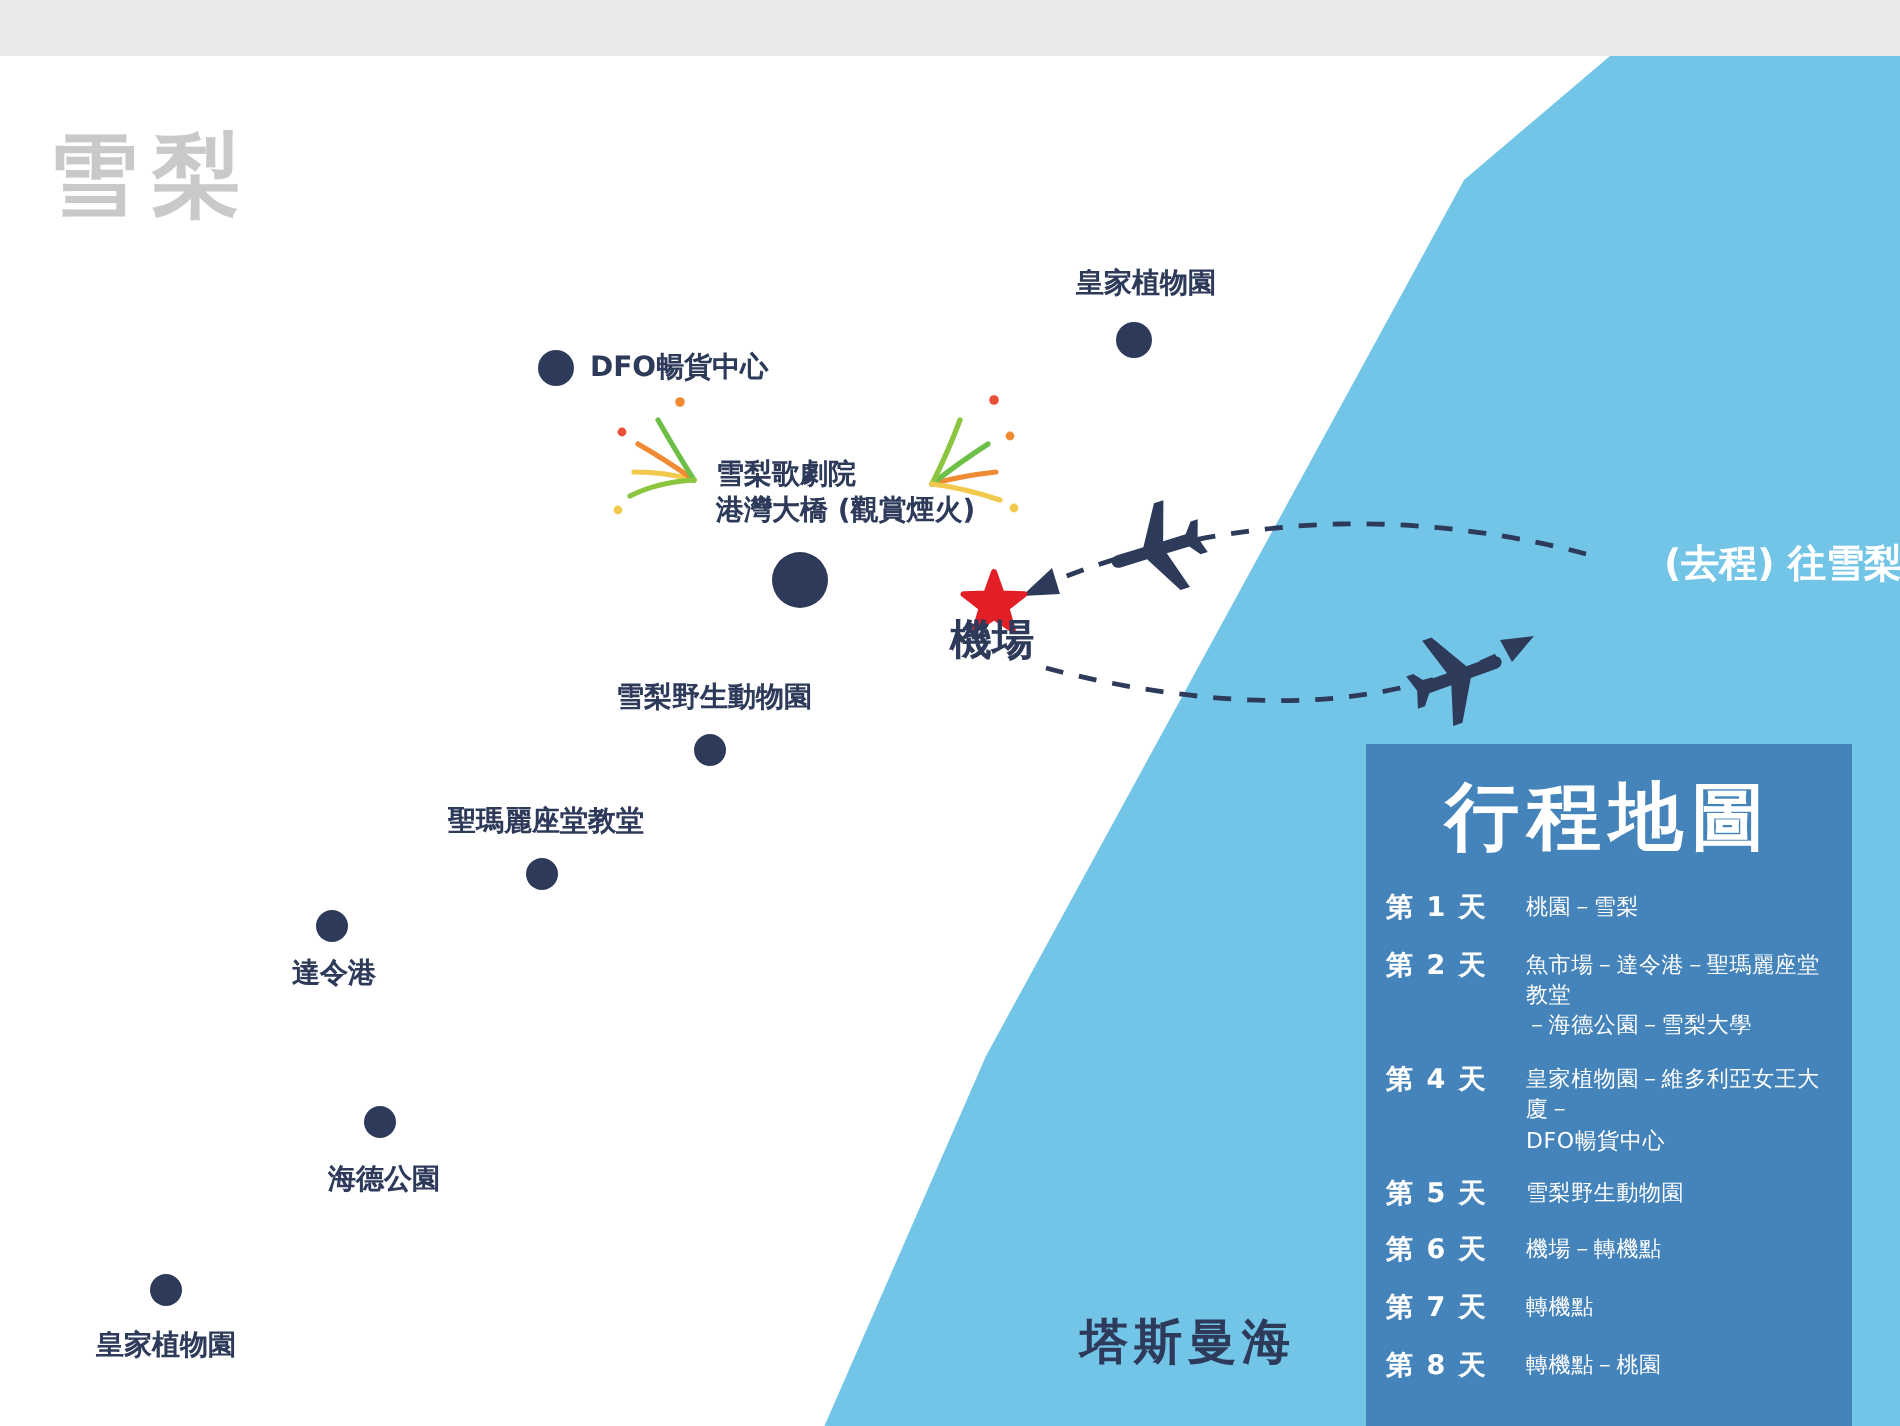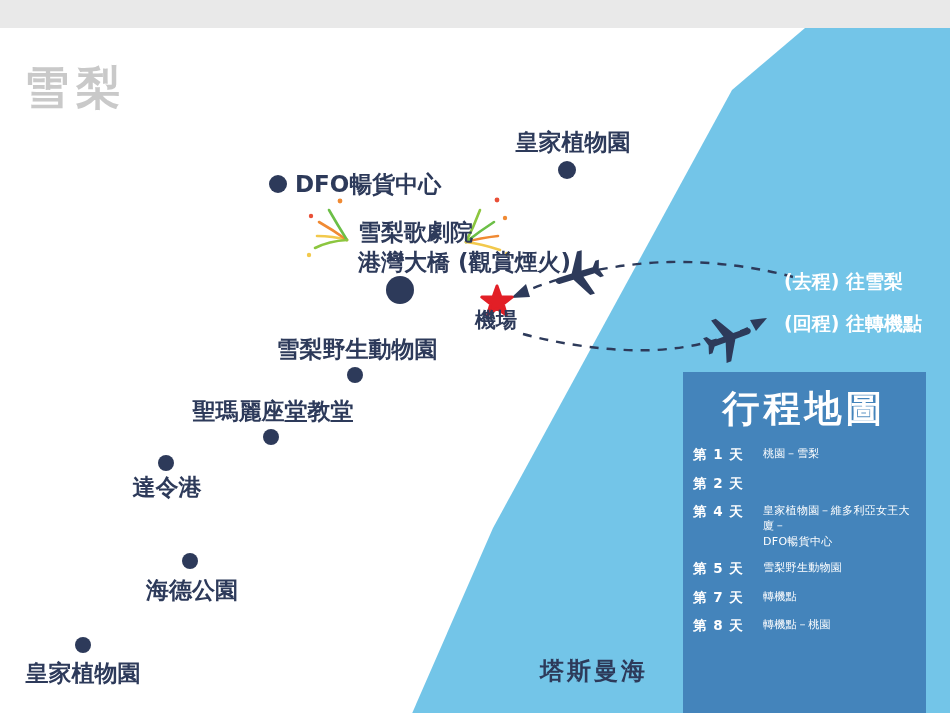--- a/index.html
+++ b/index.html
@@ -13,37 +13,37 @@
     position:relative;width:950px;height:713px;background:#ffffff;
     overflow:hidden;
     margin-top:28px;
   }
   .map-svg{position:absolute;left:0;top:0;width:950px;height:713px;pointer-events:none;}
   .city-title{
     position:absolute;left:24px;top:30px;font-size:45px;font-weight:bold;
     color:var(--gray);letter-spacing:7px;
   }
   .loc-label{
-    position:absolute;color:var(--navy);font-weight:bold;font-size:23px;
+    position:absolute;color:var(--navy);font-weight:bold;font-size:14px;
     line-height:1.32;white-space:pre-line;
   }
   .loc-label.center{transform:translate(-50%,-50%);text-align:center;white-space:pre;}
   .loc-label.left{transform:translate(0,-50%);text-align:left;}
   .dot{
     position:absolute;background:var(--navy);border-radius:50%;
   }
   .airport-label{
     position:absolute;left:496px;top:292px;transform:translate(-50%,-50%);
     color:var(--navy);font-weight:bold;font-size:21px;
   }
   .flight-label{
     position:absolute;color:var(--white);font-weight:bold;font-size:19px;
     white-space:nowrap;
   }
-  .flight-label.outbound{left:784px;top:241px;}
+  .flight-label.outbound{left:832px;top:241px;}
   .flight-label.return{left:784px;top:283px;}
   .sea-label{
     position:absolute;left:594px;top:643px;transform:translate(-50%,-50%);
     color:var(--navy);font-weight:bold;font-size:24px;letter-spacing:3px;white-space:nowrap;
   }
   .panel{
     position:absolute;left:683px;top:344px;width:243px;height:404px;
     background:var(--panel);color:var(--white);padding:10px 10px 8px 10px;
   }
   .panel-title{
@@ -127,42 +127,47 @@
       <div class="loc-label center" style="left: 167px; top: 459px;">達令港</div>
       <div class="dot" style="left: 182px; top: 525px; height: 16px; width: 16px;"></div>
       <div class="loc-label center" style="left: 192px; top: 562px;">海德公園</div>
       <div class="dot" style="left: 75px; top: 609px; height: 16px; width: 16px;"></div>
       <div class="loc-label center" style="left: 83px; top: 645px;">皇家植物園</div>
     </div>
 
   <div class="airport-label">機場</div>
 
   <div class="flight-label outbound">(去程) 往雪梨</div>
-  <div class="flight-label return">(回程) 往轉機點</div>
 
   <div class="sea-label">塔斯曼海</div>
 
   <div class="panel">
     <div class="panel-title">行程地圖</div>
     <div id="days">
         <div class="day-row">
           <div class="day-label">第 1 天</div>
           <div class="day-desc">桃園－雪梨</div>
         </div>
         <div class="day-row">
           <div class="day-label">第 2 天</div>
+          <div class="day-desc">魚市場－達令港－聖瑪麗座堂教堂
+－海德公園－雪梨大學</div>
         </div>
         <div class="day-row">
           <div class="day-label">第 4 天</div>
           <div class="day-desc">皇家植物園－維多利亞女王大廈－
 DFO暢貨中心</div>
         </div>
         <div class="day-row">
           <div class="day-label">第 5 天</div>
           <div class="day-desc">雪梨野生動物園</div>
+        </div>
+        <div class="day-row">
+          <div class="day-label">第 6 天</div>
+          <div class="day-desc">機場－轉機點</div>
         </div>
         <div class="day-row">
           <div class="day-label">第 7 天</div>
           <div class="day-desc">轉機點</div>
         </div>
         <div class="day-row">
           <div class="day-label">第 8 天</div>
           <div class="day-desc">轉機點－桃園</div>
         </div>
       </div>

